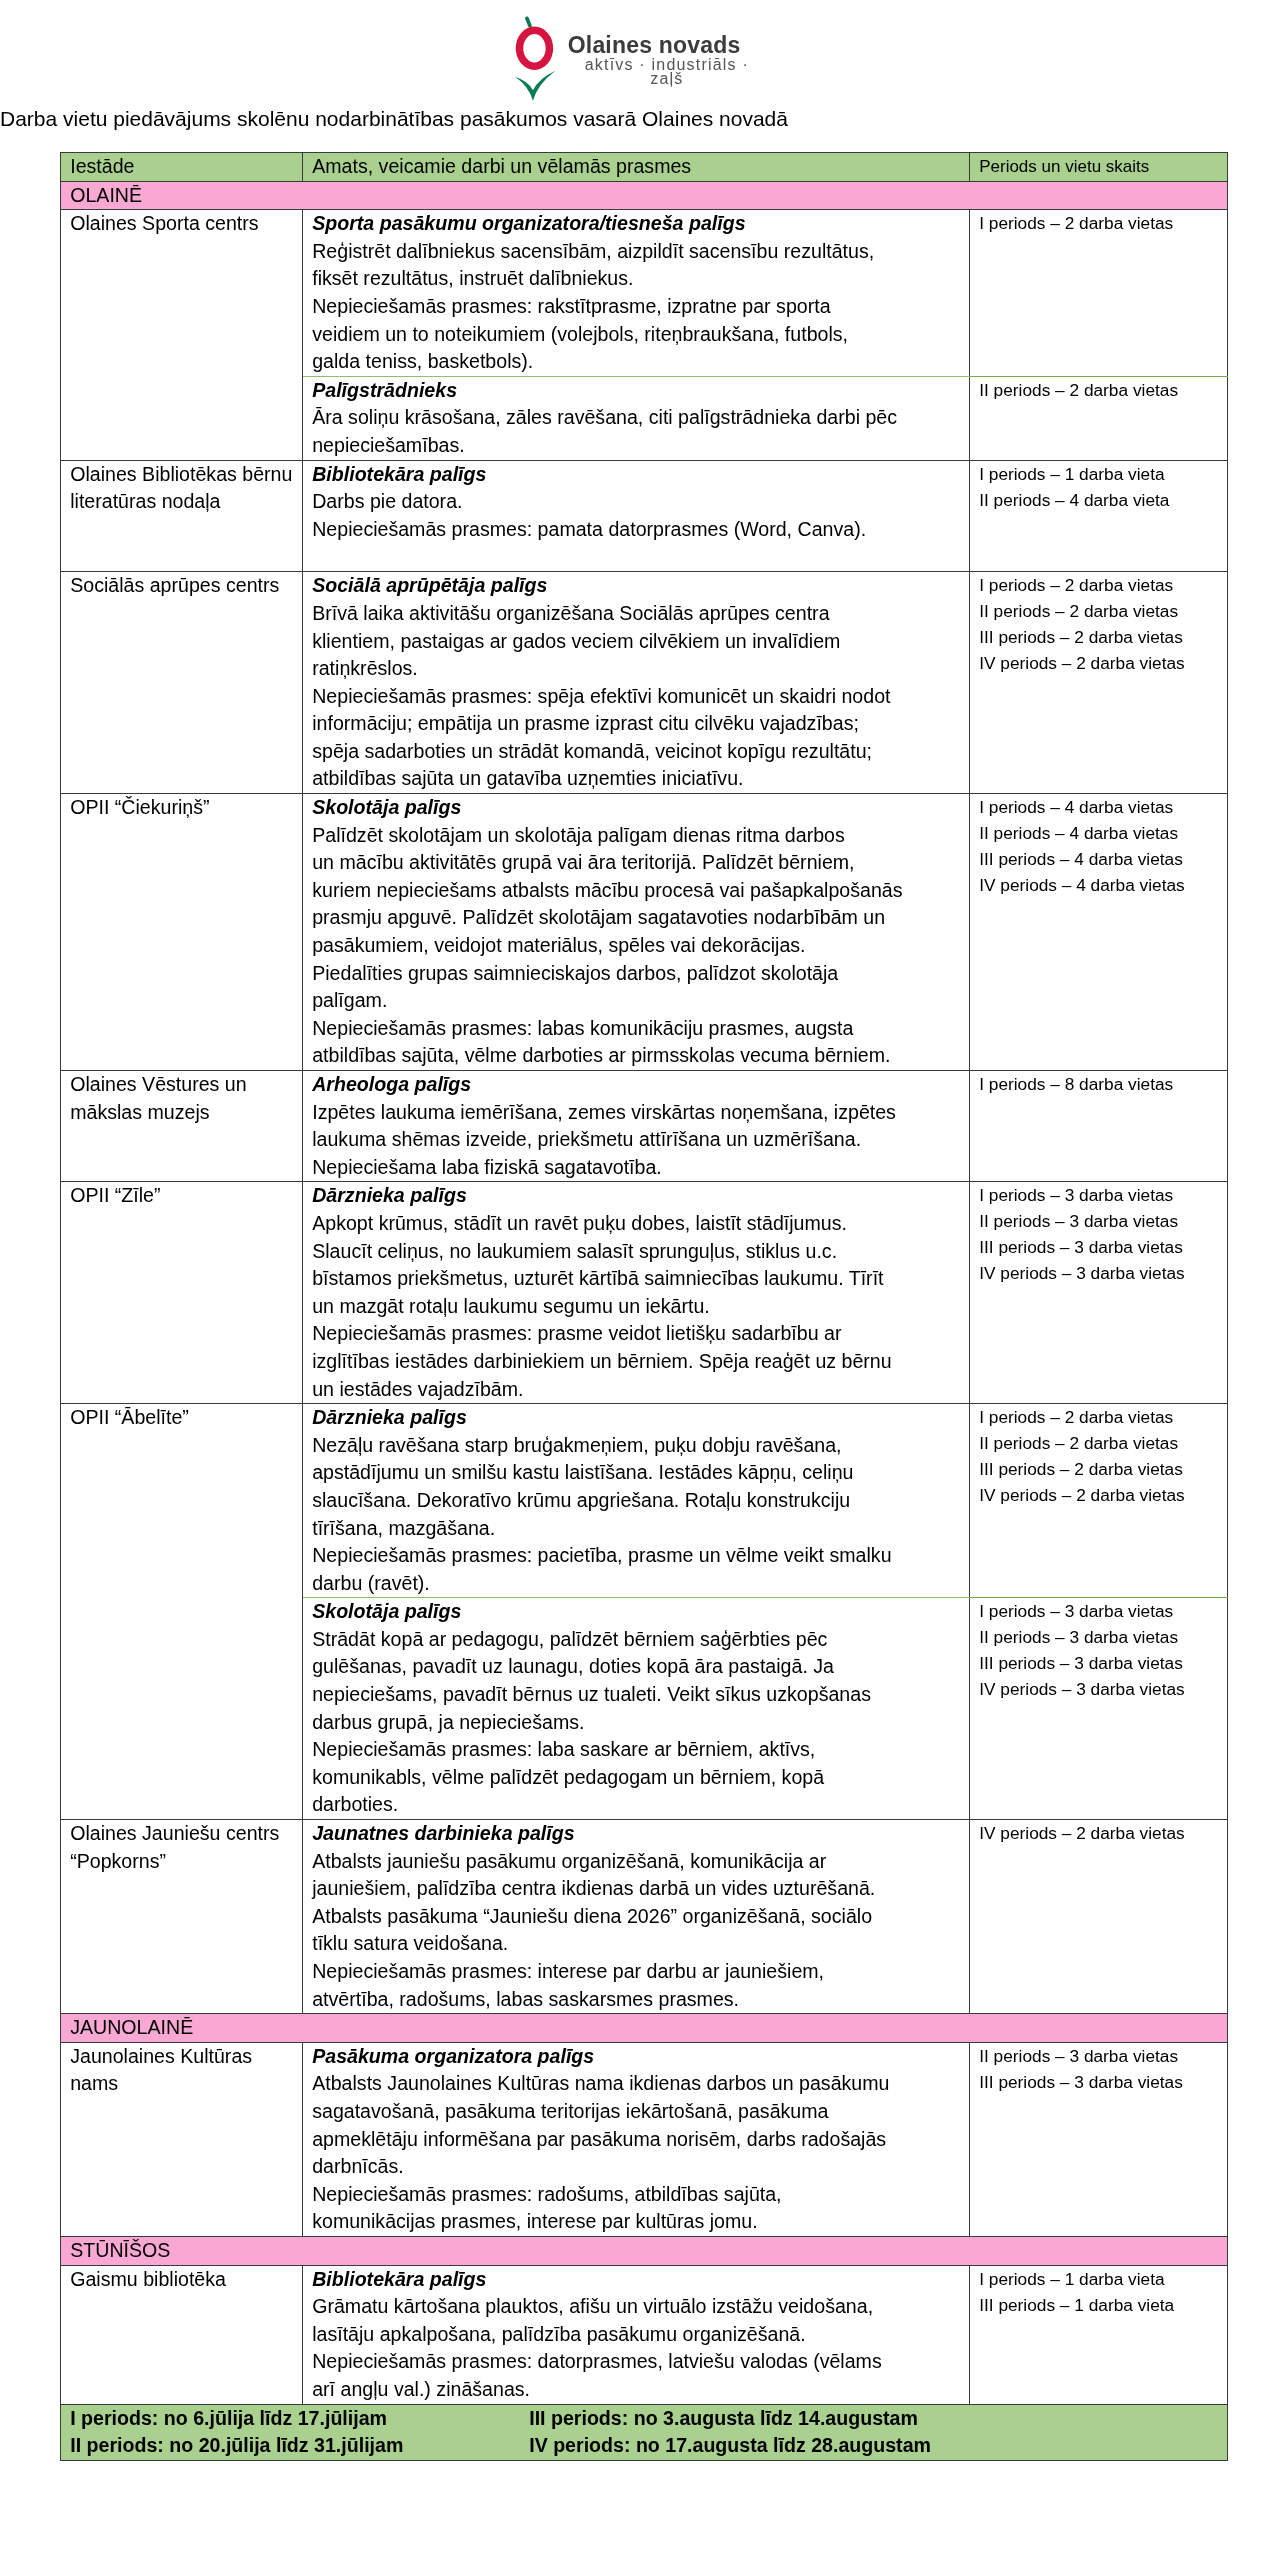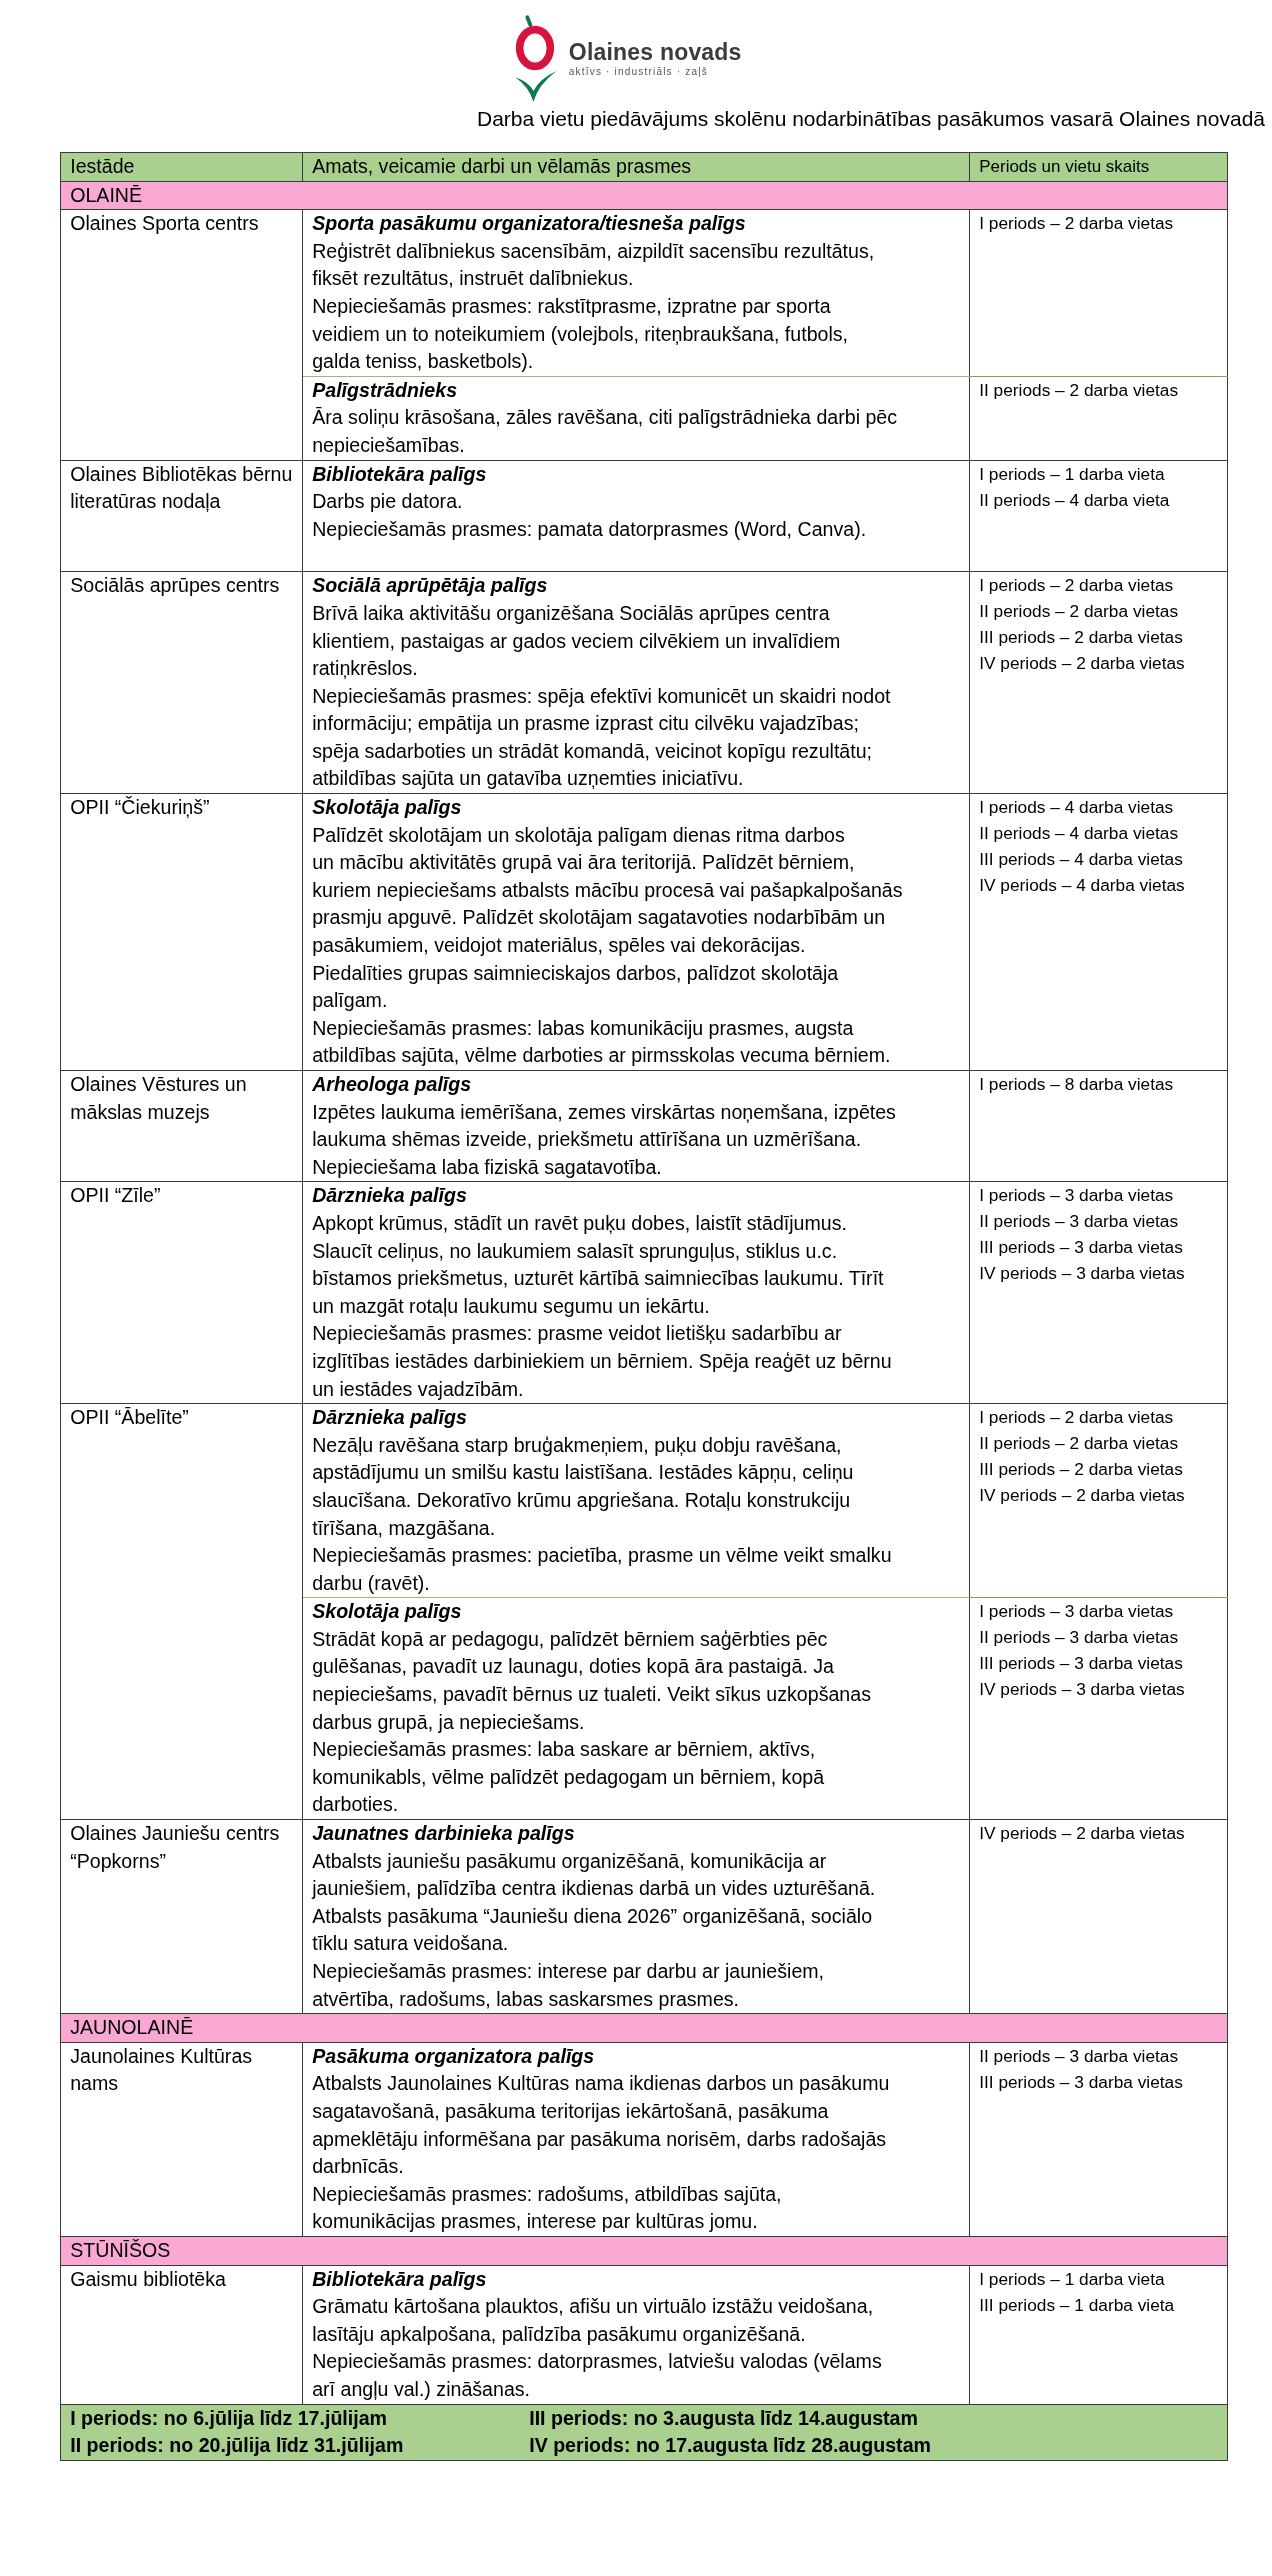--- a/index.html
+++ b/index.html
@@ -8,24 +8,24 @@
     font-family: "Liberation Sans", "DejaVu Sans", sans-serif;
     color: #000;
   }
   .logo {
     position: absolute; left: 512px; top: 14px; width: 254px; height: 91px;
     display: flex; align-items: center;
   }
   .logo-mark { width: 46px; height: 91px; }
   .logo-text { margin-left: 10.8px; display: flex; flex-direction: column; }
   .logo-name { font-size: 23px; font-weight: bold; color: #3b3b3b; letter-spacing: 0.2px; line-height: 24.6px; }
-  .logo-slogan { font-size: 10px; color: #555; letter-spacing: 1.2px; line-height: 14px; }
+  .logo-slogan { font-size: 16px; color: #555; letter-spacing: 1.2px; line-height: 14px; text-align: center; }
   .doc-title {
     position: absolute; left: 0; width: 1265px; top: 105px;
-    text-align: right; font-size: 21px; line-height: 28px;
+    text-align: left; font-size: 21px; line-height: 28px;
   }
   table.offers {
     position: absolute; left: 60px; top: 152px; width: 1168px;
     border-collapse: collapse; table-layout: fixed;
     font-size: 19.6px; line-height: 27.6px;
   }
   table.offers col.c1 { width: 242px; }
   table.offers col.c2 { width: 667px; }
   table.offers col.c3 { width: 258px; }
   table.offers td, table.offers th {

